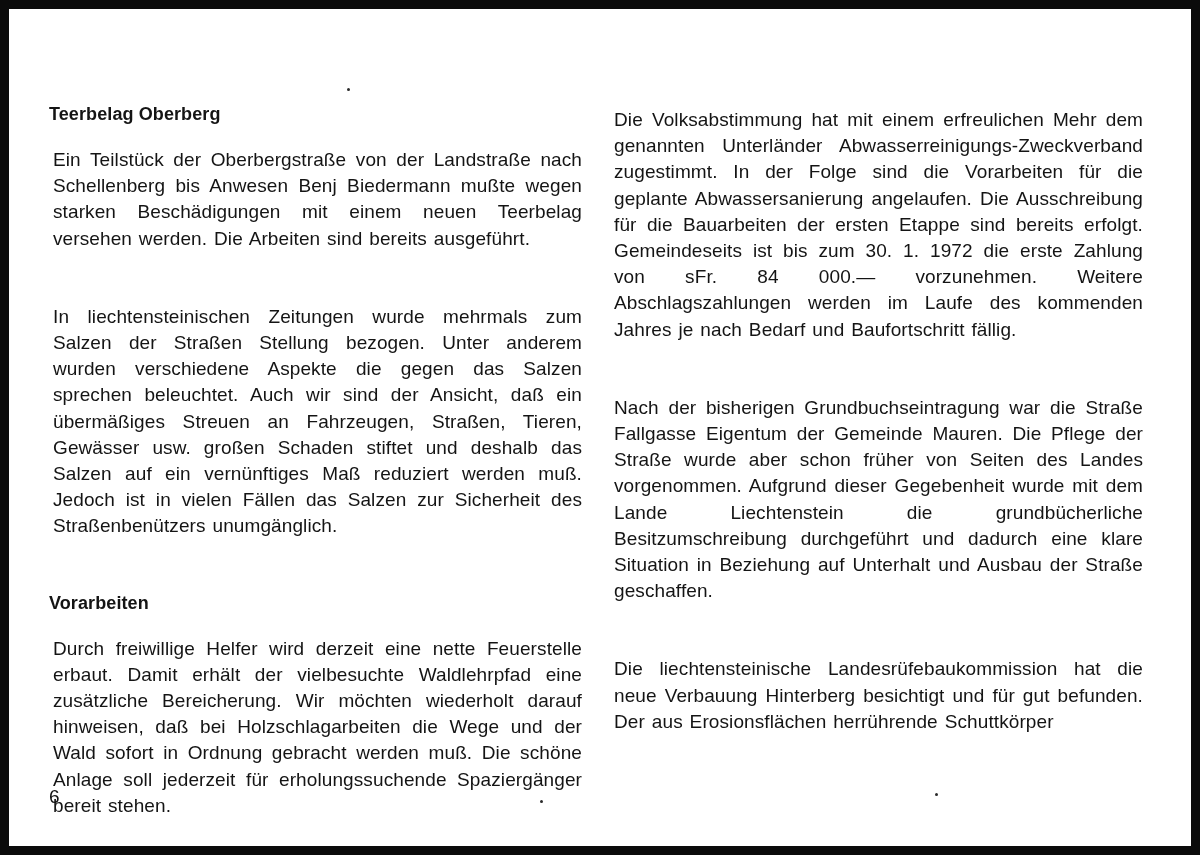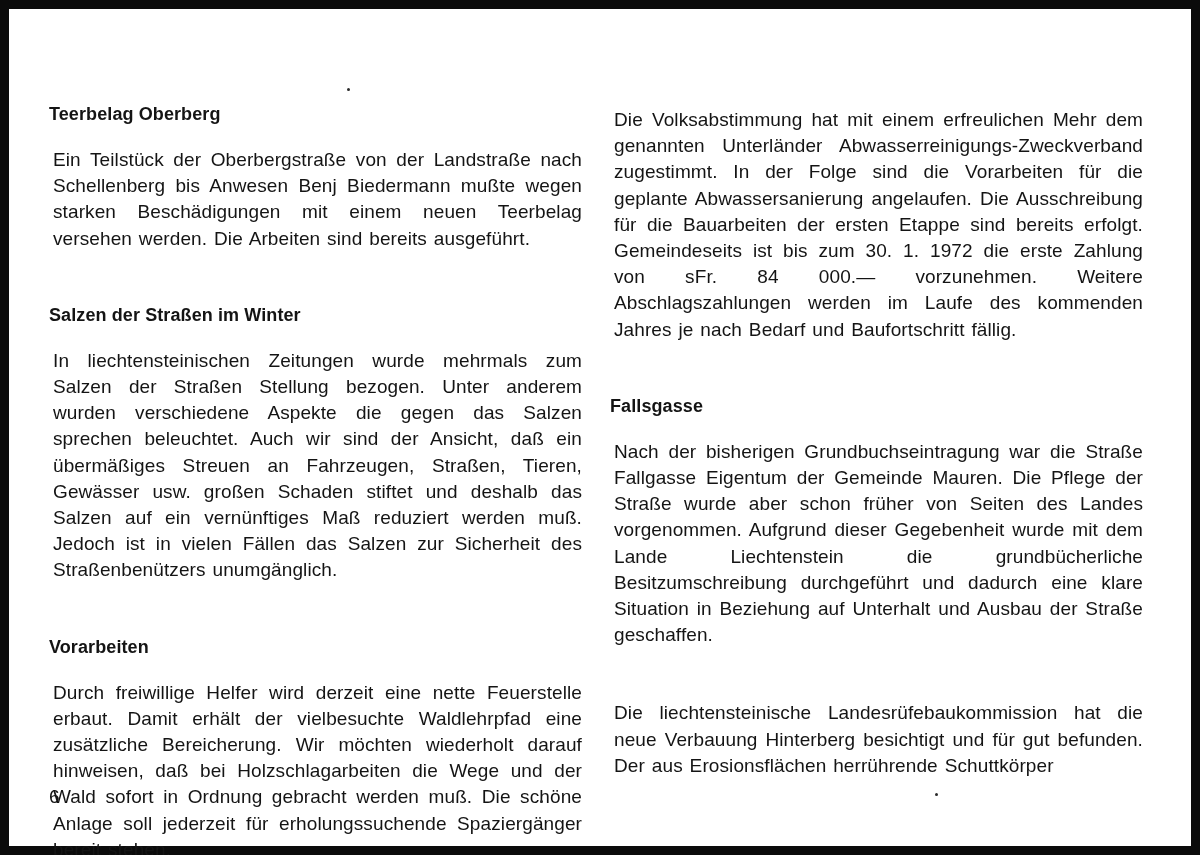--- a/index.html
+++ b/index.html
@@ -65,39 +65,37 @@
   <div class="columns">
 
     <div class="col">
 
       <section class="section">
         <h2>Teerbelag Oberberg</h2>
         <p>Ein Teilstück der Oberbergstraße von der Landstraße nach Schellenberg bis Anwesen Benj Biedermann mußte wegen starken Beschädigungen mit einem neuen Teerbelag versehen werden. Die Arbeiten sind bereits ausgeführt.</p>
       </section>
 
       <section class="section">
-        <h2>Salzen der Straßen im Winter</h2>
         <p>In liechtensteinischen Zeitungen wurde mehrmals zum Salzen der Straßen Stellung bezogen. Unter anderem wurden verschiedene Aspekte die gegen das Salzen sprechen beleuchtet. Auch wir sind der Ansicht, daß ein übermäßiges Streuen an Fahrzeugen, Straßen, Tieren, Gewässer usw. großen Schaden stiftet und deshalb das Salzen auf ein vernünftiges Maß reduziert werden muß. Jedoch ist in vielen Fällen das Salzen zur Sicherheit des Straßenbenützers unumgänglich.</p>
       </section>
 
       <section class="section">
         <h2>Vorarbeiten</h2>
         <p>Durch freiwillige Helfer wird derzeit eine nette Feuerstelle erbaut. Damit erhält der vielbesuchte Waldlehrpfad eine zusätzliche Bereicherung. Wir möchten wiederholt darauf hinweisen, daß bei Holzschlagarbeiten die Wege und der Wald sofort in Ordnung gebracht werden muß. Die schöne Anlage soll jederzeit für erholungssuchende Spaziergänger bereit stehen.</p>
       </section>
 
     </div>
 
     <div class="col">
 
       <section class="section">
         <p>Die Volksabstimmung hat mit einem erfreulichen Mehr dem genannten Unterländer Abwasserreinigungs-Zweckverband zugestimmt. In der Folge sind die Vorarbeiten für die geplante Abwassersanierung angelaufen. Die Ausschreibung für die Bauarbeiten der ersten Etappe sind bereits erfolgt. Gemeindeseits ist bis zum 30. 1. 1972 die erste Zahlung von sFr. 84 000.— vorzunehmen. Weitere Abschlagszahlungen werden im Laufe des kommenden Jahres je nach Bedarf und Baufortschritt fällig.</p>
       </section>
 
       <section class="section">
-        <h2>Fallsgasse</h2>
         <p>Nach der bisherigen Grundbuchseintragung war die Straße Fallgasse Eigentum der Gemeinde Mauren. Die Pflege der Straße wurde aber schon früher von Seiten des Landes vorgenommen. Aufgrund dieser Gegebenheit wurde mit dem Lande Liechtenstein die grundbücherliche Besitzumschreibung durchgeführt und dadurch eine klare Situation in Beziehung auf Unterhalt und Ausbau der Straße geschaffen.</p>
       </section>
 
       <section class="section">
         <p>Die liechtensteinische Landesrüfebaukommission hat die neue Verbauung Hinterberg besichtigt und für gut befunden. Der aus Erosionsflächen herrührende Schuttkörper</p>
       </section>
 
     </div>
 
   </div>

